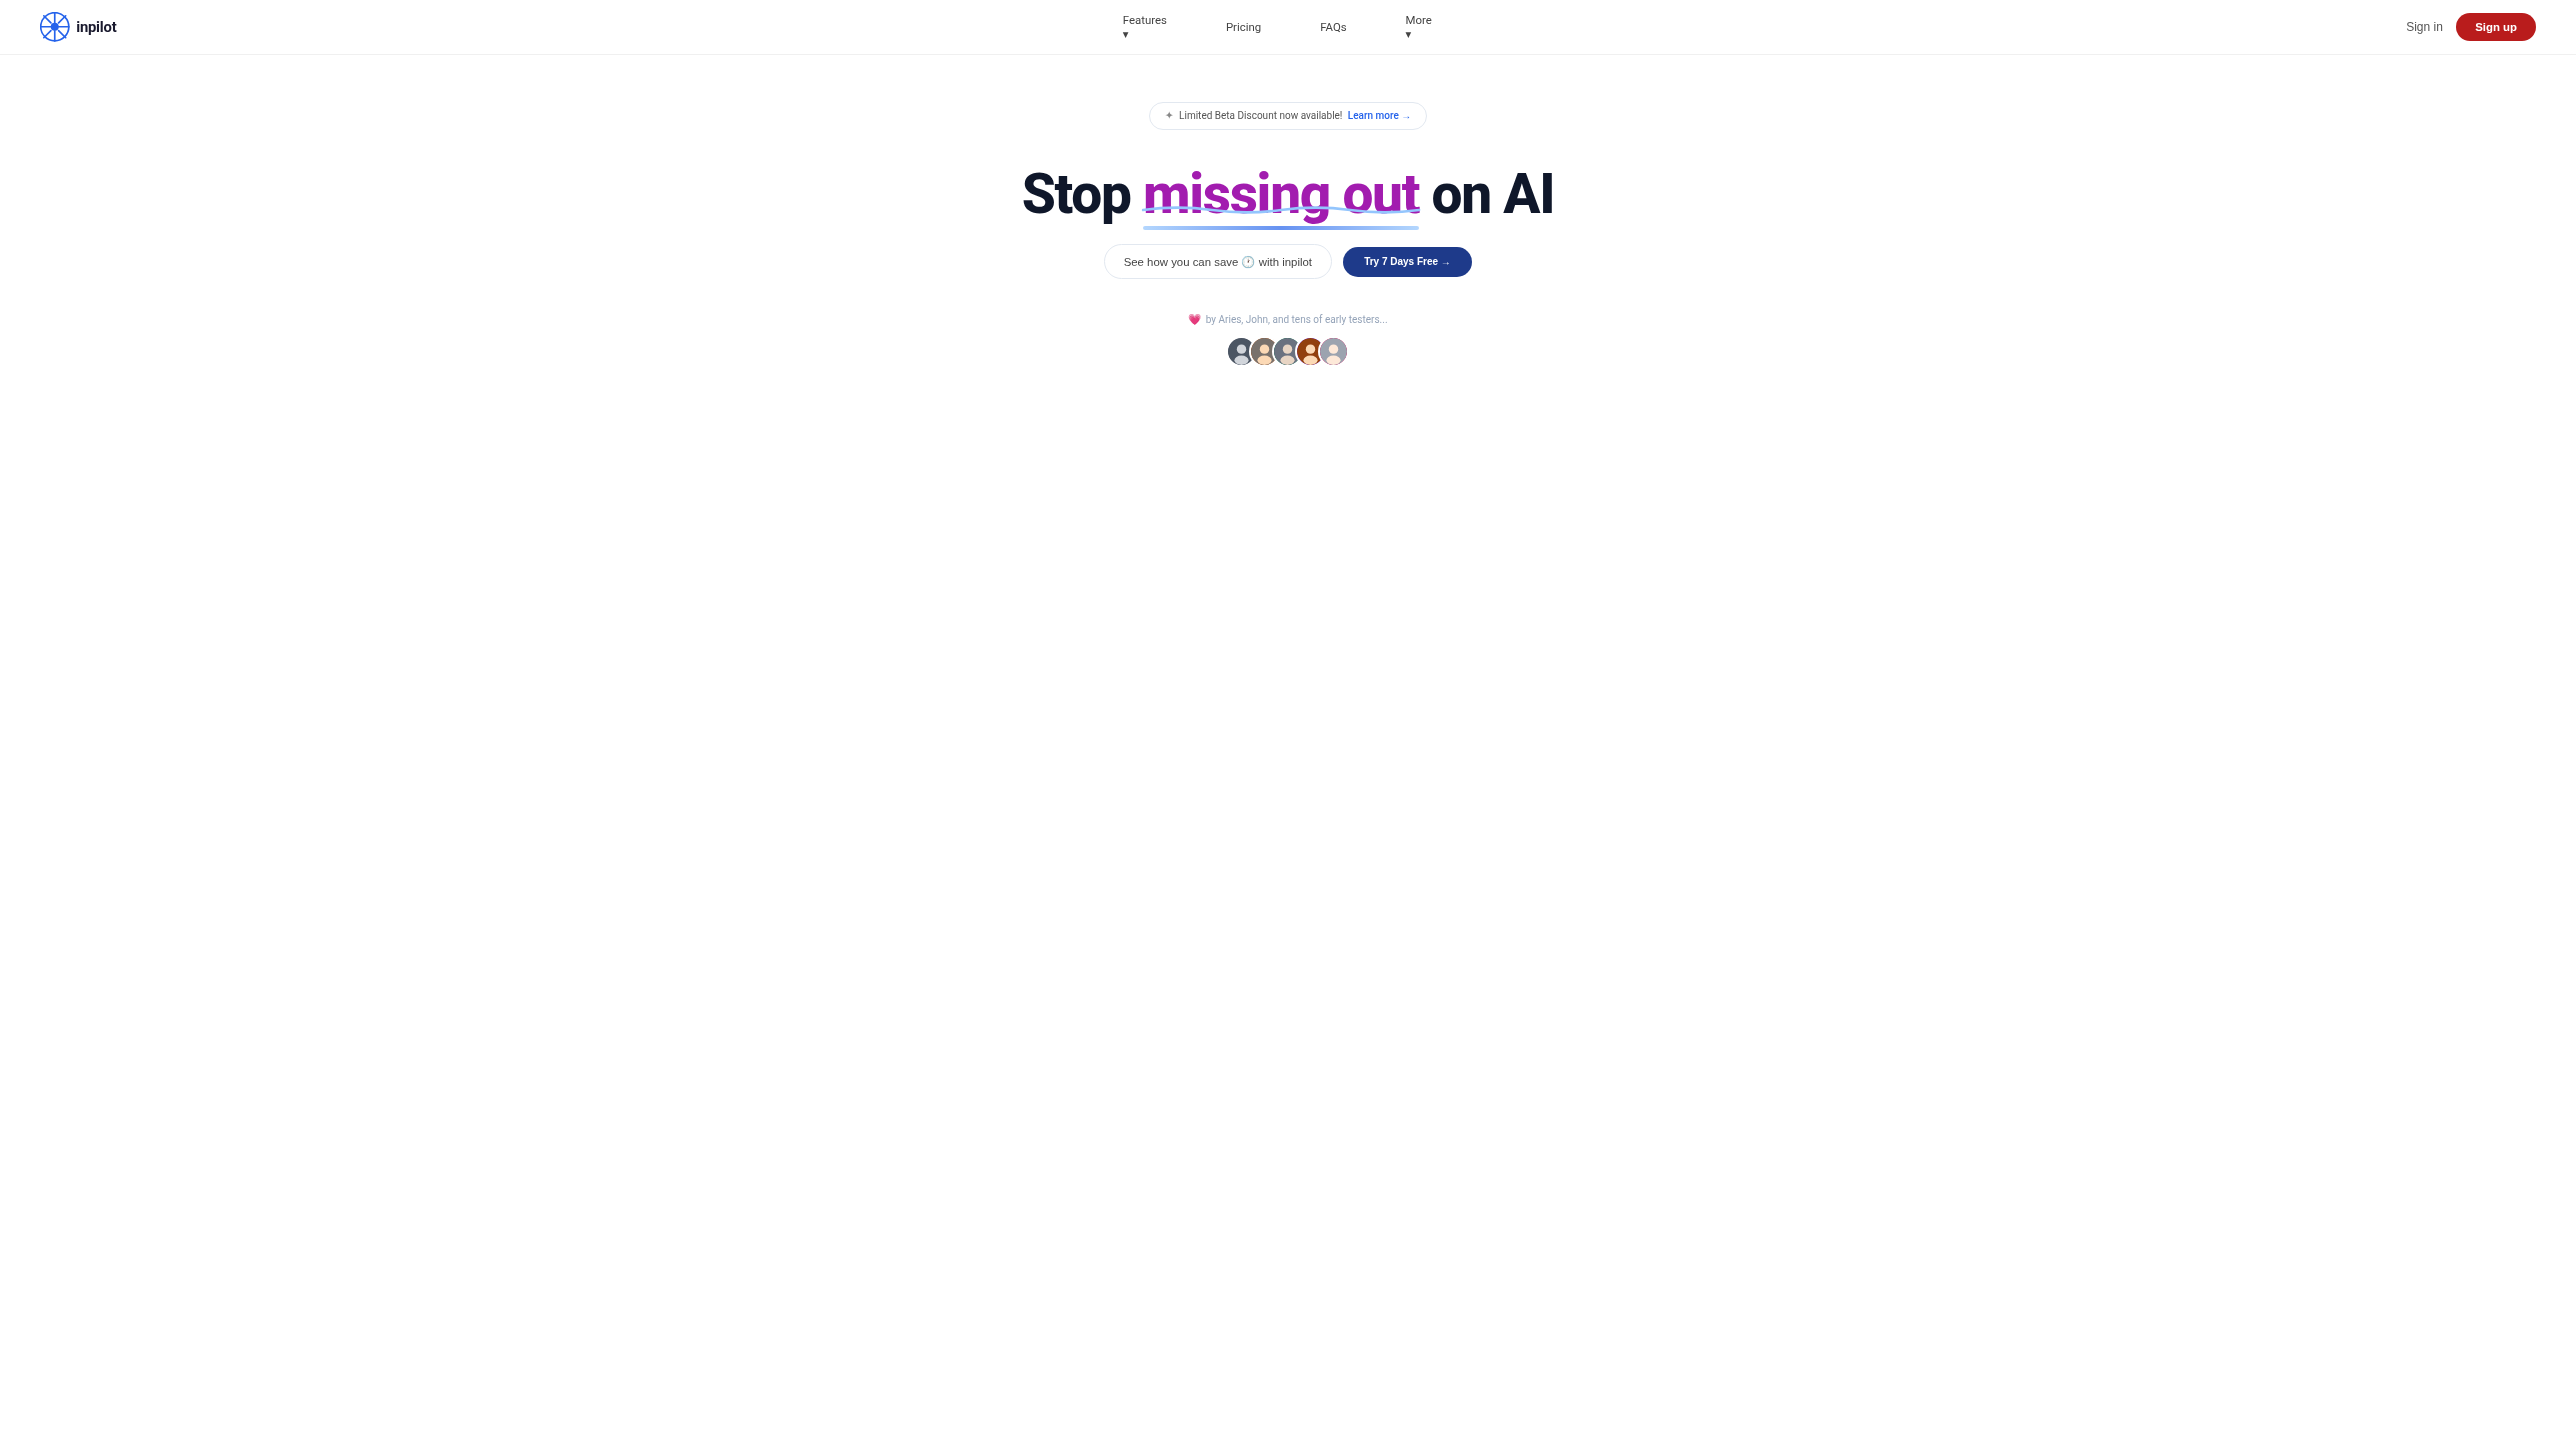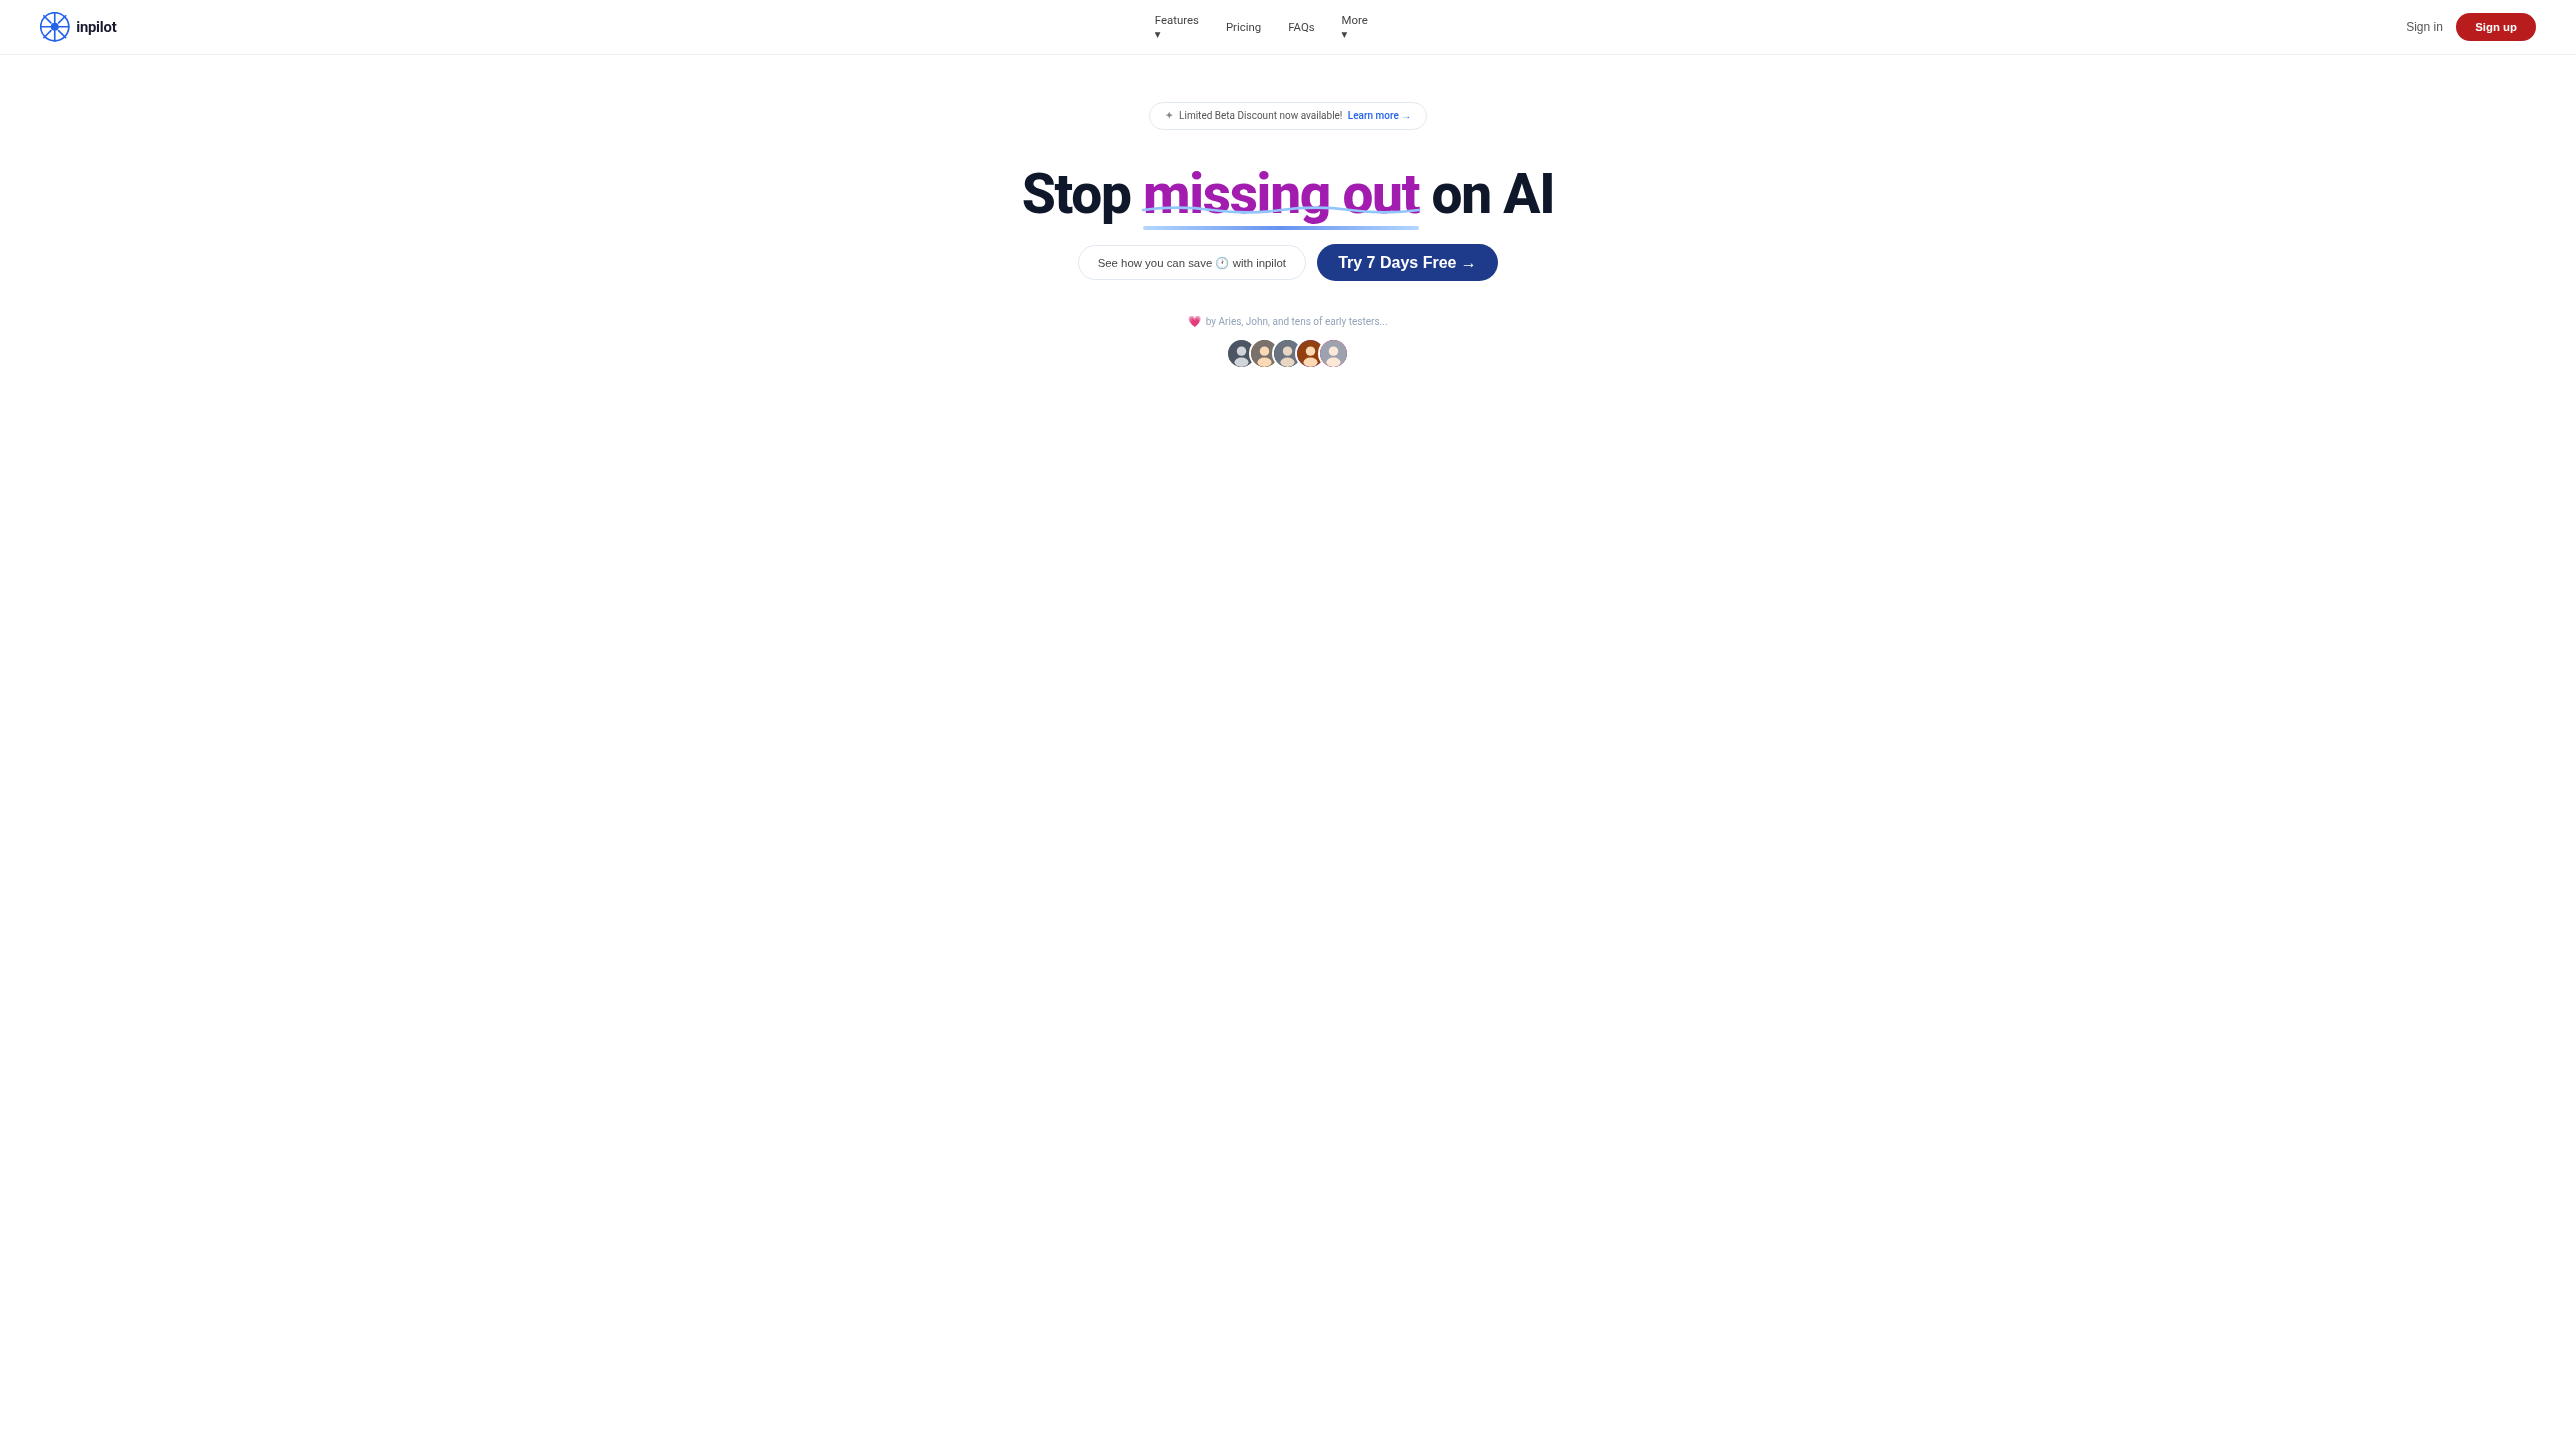--- a/index.html
+++ b/index.html
@@ -55,20 +55,21 @@
     .nav-links li a,
     .nav-links li span {
       font-size: 11.4px;
       color: #444;
       text-decoration: none;
       cursor: pointer;
       display: flex;
       align-items: center;
       gap: 3.4px;
       font-weight: 400;
+      margin-left: 32px;
     }
 
     .chevron {
       font-size: 8px;
       color: #666;
     }
 
     .nav-actions {
       display: flex;
       align-items: center;
@@ -197,21 +198,21 @@
       gap: 4px;
       font-weight: 400;
     }
 
     .cta-primary {
       background: #1e3a8a;
       color: #fff;
       border: none;
       border-radius: 34px;
       padding: 9.4px 21.5px;
-      font-size: 16px;
+      font-size: 10px;
       font-weight: 700;
       cursor: pointer;
       display: flex;
       align-items: center;
       gap: 5.4px;
       transition: background 0.2s;
     }
 
     
     .social-proof {

